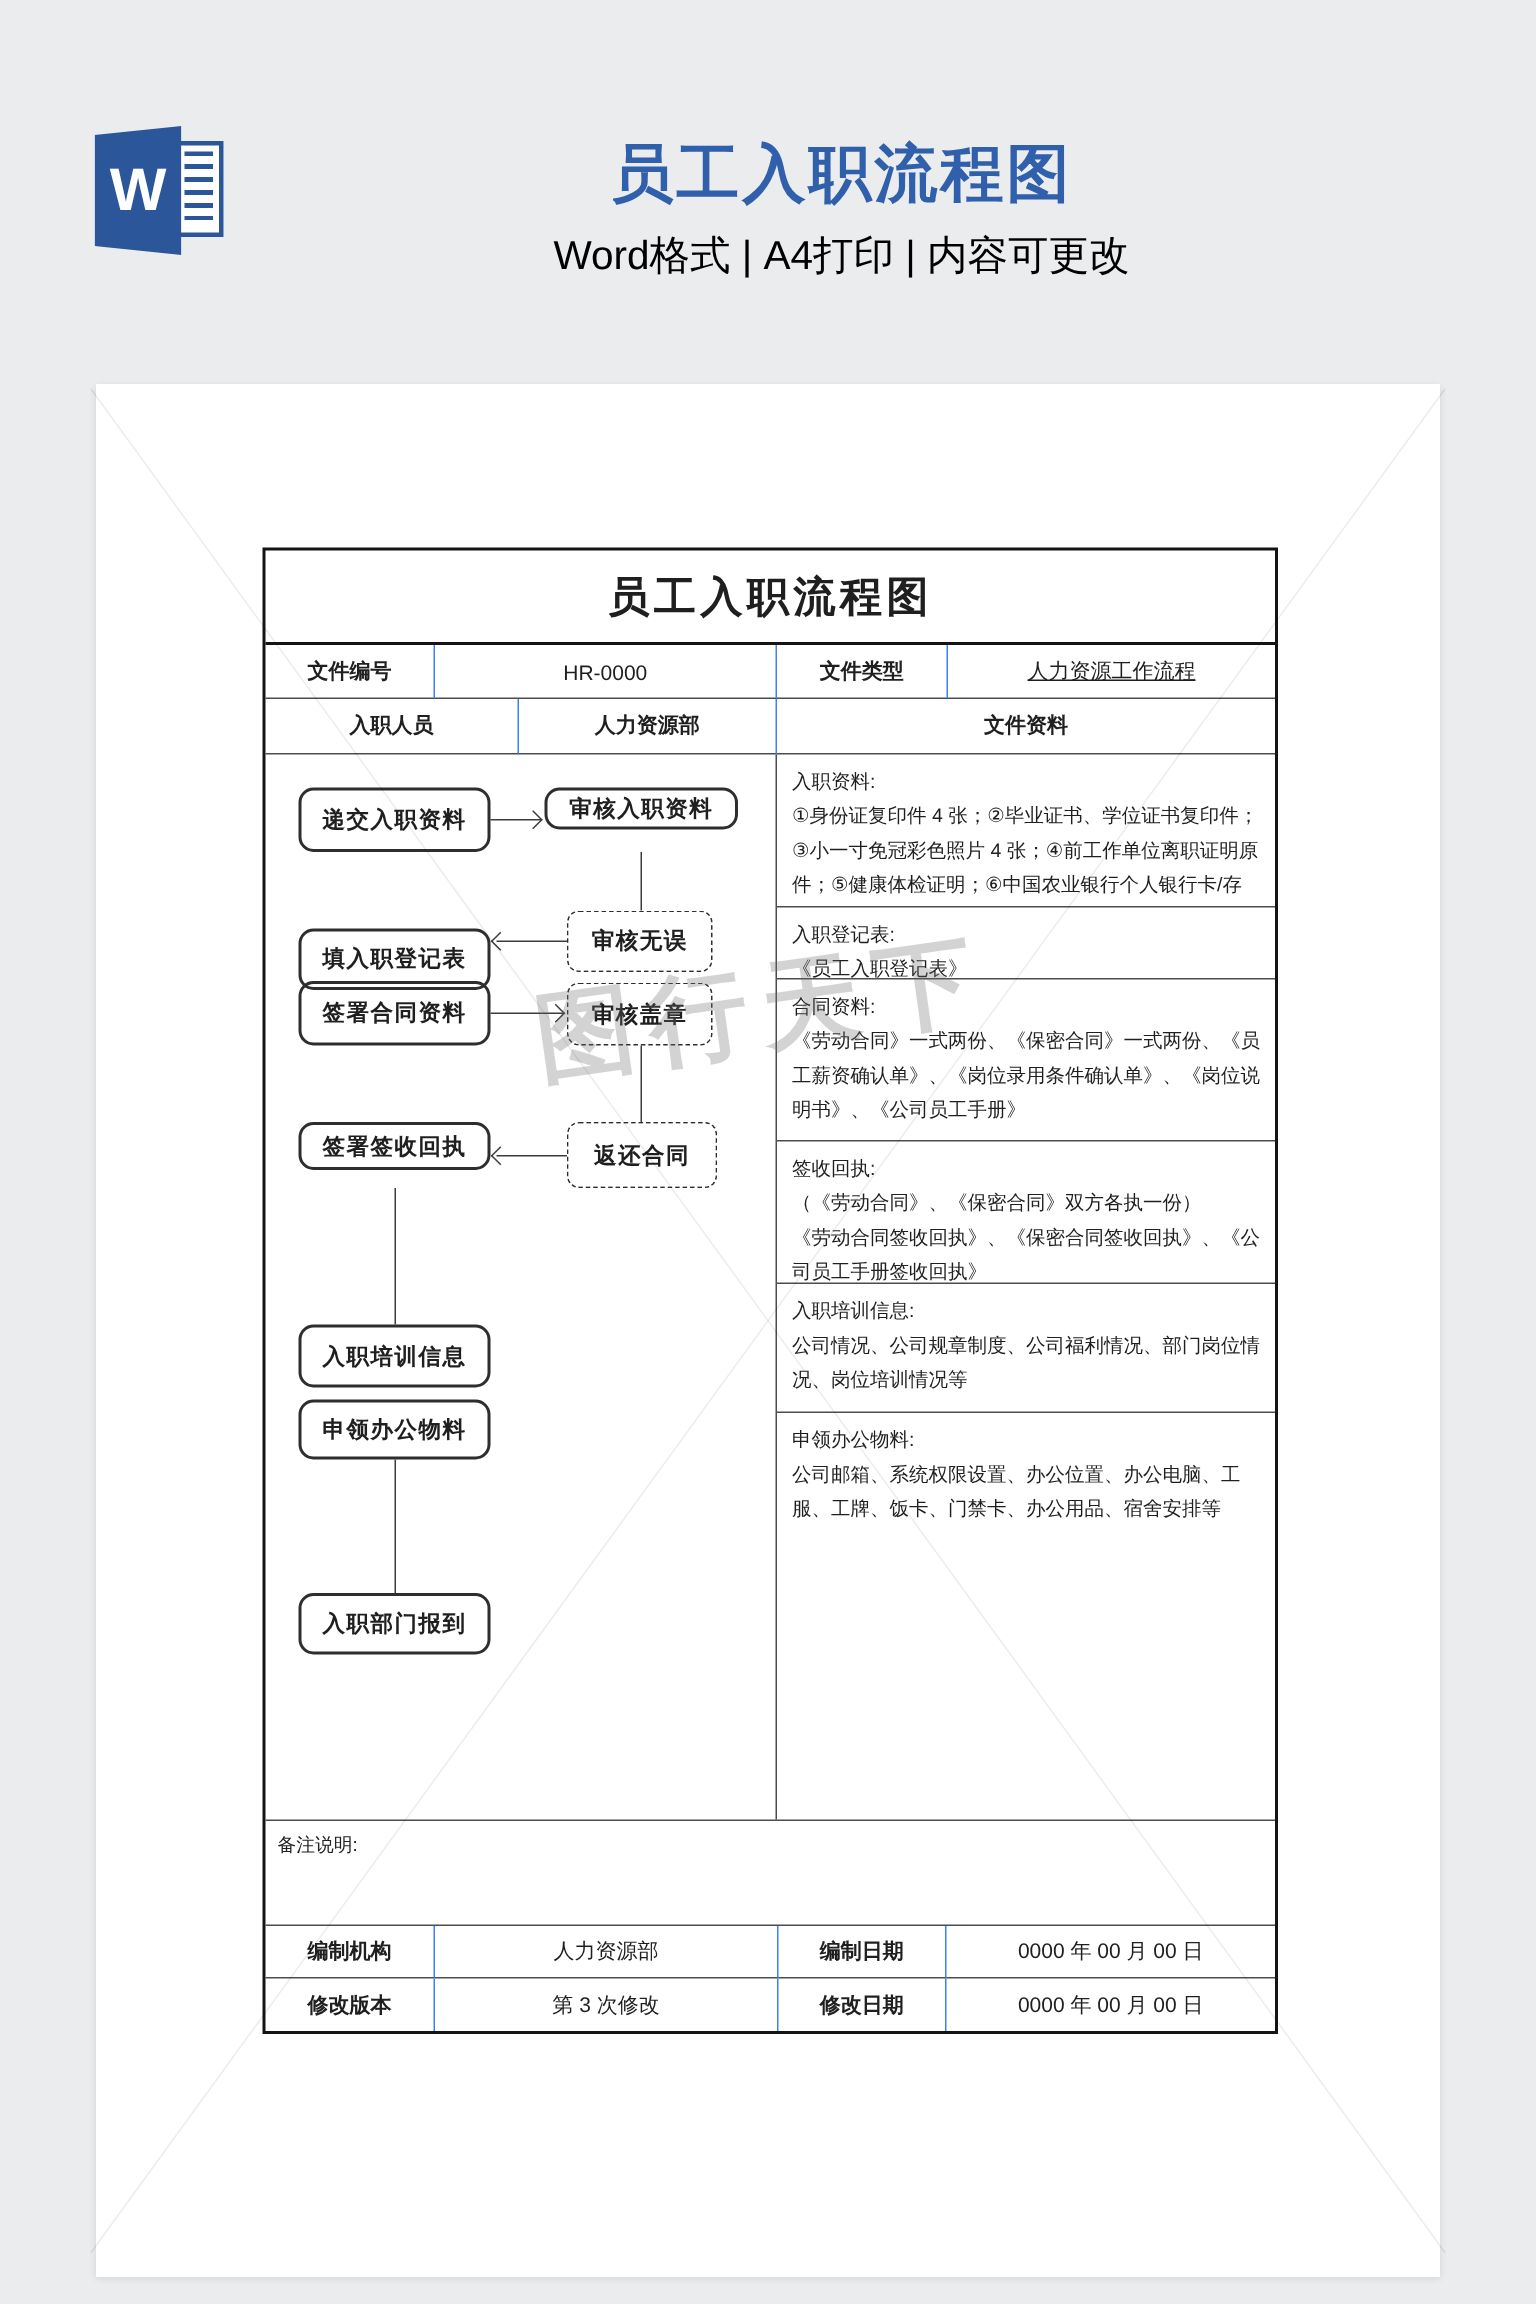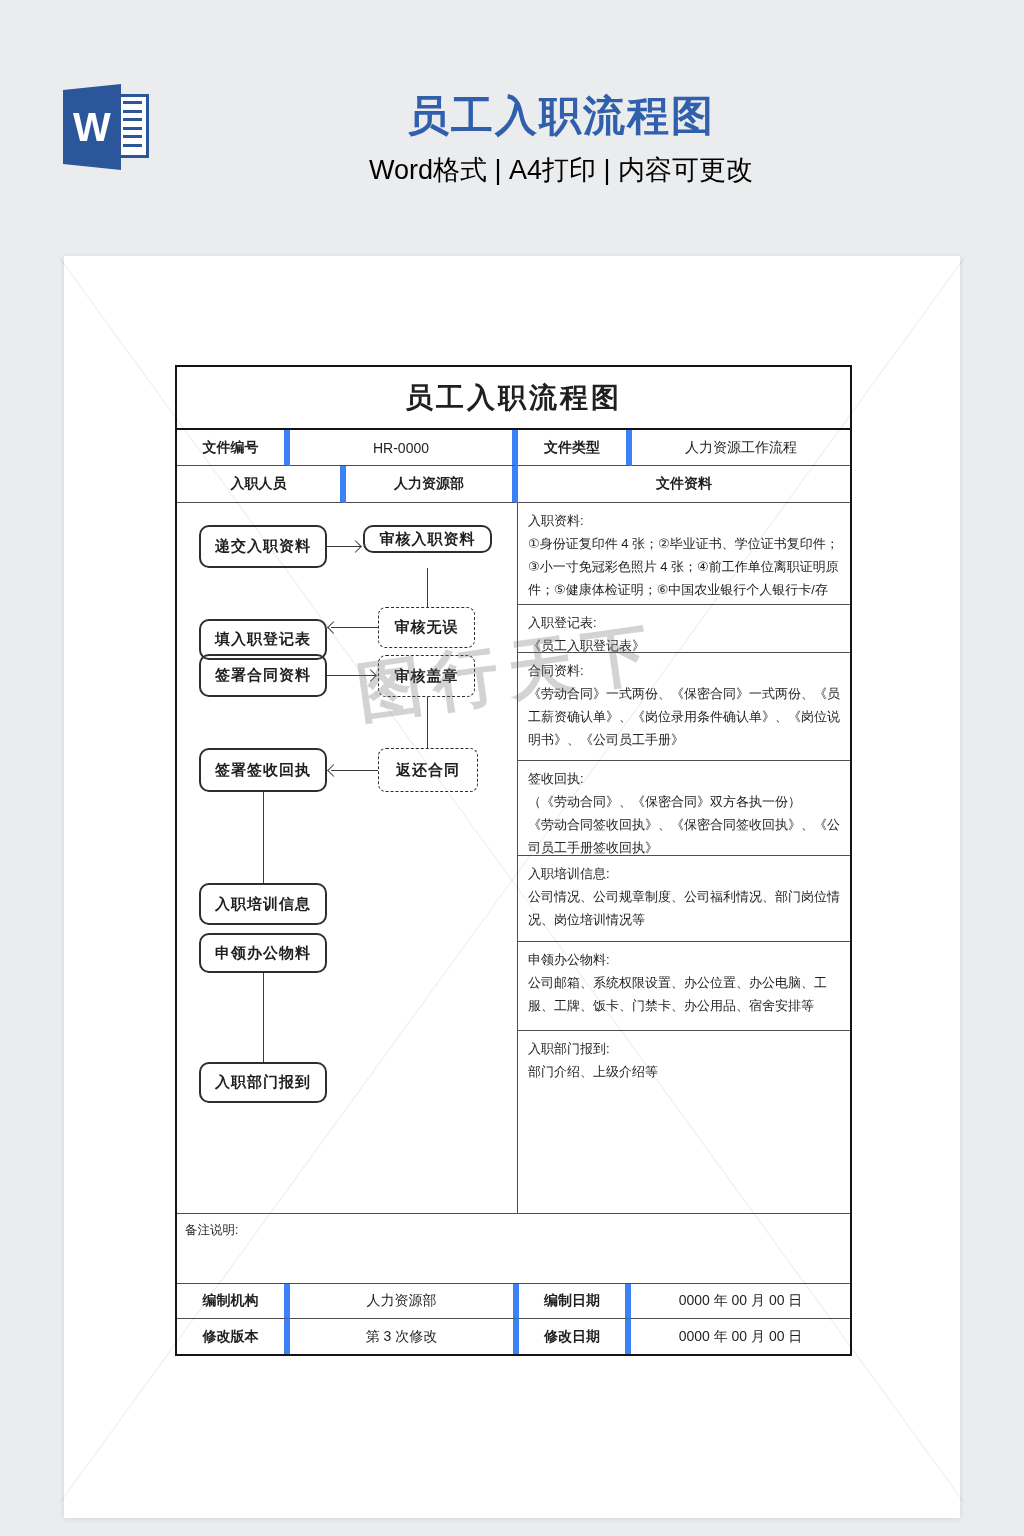--- a/index.html
+++ b/index.html
@@ -58,33 +58,33 @@
   }
 
   
   .doc-table {
     position:absolute; left:111px; top:109px; width:677px; height:991px;
     border:2px solid #141414; display:flex; flex-direction:column;
     font-size:14px; z-index:2; background:transparent;
   }
   .t-row { display:flex; flex-shrink:0; }
   .cell { display:flex; align-items:center; justify-content:center; text-align:center; }
-  .b-r { border-right:6px solid #3b82f6; }
+  .b-r { border-right:1px solid #3b82f6; }
   .b-b { border-bottom:1px solid #4d4d4d; }
   .bold { font-weight:bold; }
 
   .title-row {
     height:63px; border-bottom:2.5px solid #141414;
     display:flex; align-items:center; justify-content:center;
     font-size:28px; font-weight:bold; letter-spacing:3px; flex-shrink:0;
   }
   .r-meta1 { height:36px; }
   .r-meta2 { height:37px; }
   .r-meta1 .c1 { width:113px; } .r-meta1 .c2 { width:228px; }
-  .r-meta1 .c3 { width:114px; } .r-meta1 .c4 { flex:1; }
+  .r-meta1 .c3 { width:114px; } .r-meta1 .c4 { flex:1;text-decoration:underline; }
   .r-meta2 .c1 { width:169px; } .r-meta2 .c2 { width:172px; } .r-meta2 .c3 { flex:1; }
 
   .main-row { height:712px; display:flex; }
   .flow-col { width:341px; border-right:1px solid #4d4d4d; position:relative;text-align:right; }
   .info-col { flex:1; display:flex; flex-direction:column; }
 
   .fbox {
     position:absolute; background:transparent;
     border:2px solid #2e2e2e; border-radius:10px;
     display:flex; align-items:center; justify-content:center;
@@ -149,21 +149,21 @@
 
     <div class="main-row">
 
       <div class="flow-col">
         <div class="fbox" style="left:22px;top:22px;width:128px;height:43px;">递交入职资料</div>
         <div class="fbox" style="left:186px;top:22px;width:129px;height:28px;">审核入职资料</div>
         <div class="fbox" style="left:22px;top:104px;width:128px;height:41px;margin-top:12px;">填入职登记表</div>
         <div class="fbox dd" style="left:201px;top:104px;width:97px;height:41px;">审核无误</div>
         <div class="fbox" style="left:22px;top:151px;width:128px;height:43px;">签署合同资料</div>
         <div class="fbox dd" style="left:201px;top:152px;width:97px;height:42px;">审核盖章</div>
-        <div class="fbox" style="left:22px;top:245px;width:128px;height:44px;">签署签收回执</div>
+        <div class="fbox" style="left:22px;top:245px;width:128px;height:32px;">签署签收回执</div>
         <div class="fbox dd" style="left:201px;top:245px;width:100px;height:44px;">返还合同</div>
         <div class="fbox" style="left:22px;top:380px;width:128px;height:42px;">入职培训信息</div>
         <div class="fbox" style="left:22px;top:430px;width:128px;height:40px;">申领办公物料</div>
         <div class="fbox" style="left:22px;top:559px;width:128px;height:41px;">入职部门报到</div>
 
         <div class="hl" style="left:150px;top:43px;width:34px;"></div>
         <div class="chev r" style="left:174px;top:39px;"></div>
 
         <div class="vl" style="left:250px;top:65px;height:39px;"></div>
 
@@ -200,24 +200,20 @@
           <div class="body">（《劳动合同》、《保密合同》双方各执一份）
 《劳动合同签收回执》、《保密合同签收回执》、《公司员工手册签收回执》</div>
         </div>
         <div class="sec s5">
           <div>入职培训信息:</div>
           <div class="body">公司情况、公司规章制度、公司福利情况、部门岗位情况、岗位培训情况等</div>
         </div>
         <div class="sec s6">
           <div>申领办公物料:</div>
           <div class="body">公司邮箱、系统权限设置、办公位置、办公电脑、工服、工牌、饭卡、门禁卡、办公用品、宿舍安排等</div>
-        </div>
-        <div class="sec">
-          <div>入职部门报到:</div>
-          <div class="body">部门介绍、上级介绍等</div>
         </div>
       </div>
     </div>
 
     <div class="notes-row">
       <span>备注说明:</span>
     </div>
 
     <div class="t-row r-foot">
       <div class="cell c1 b-r b-b bold">编制机构</div>

